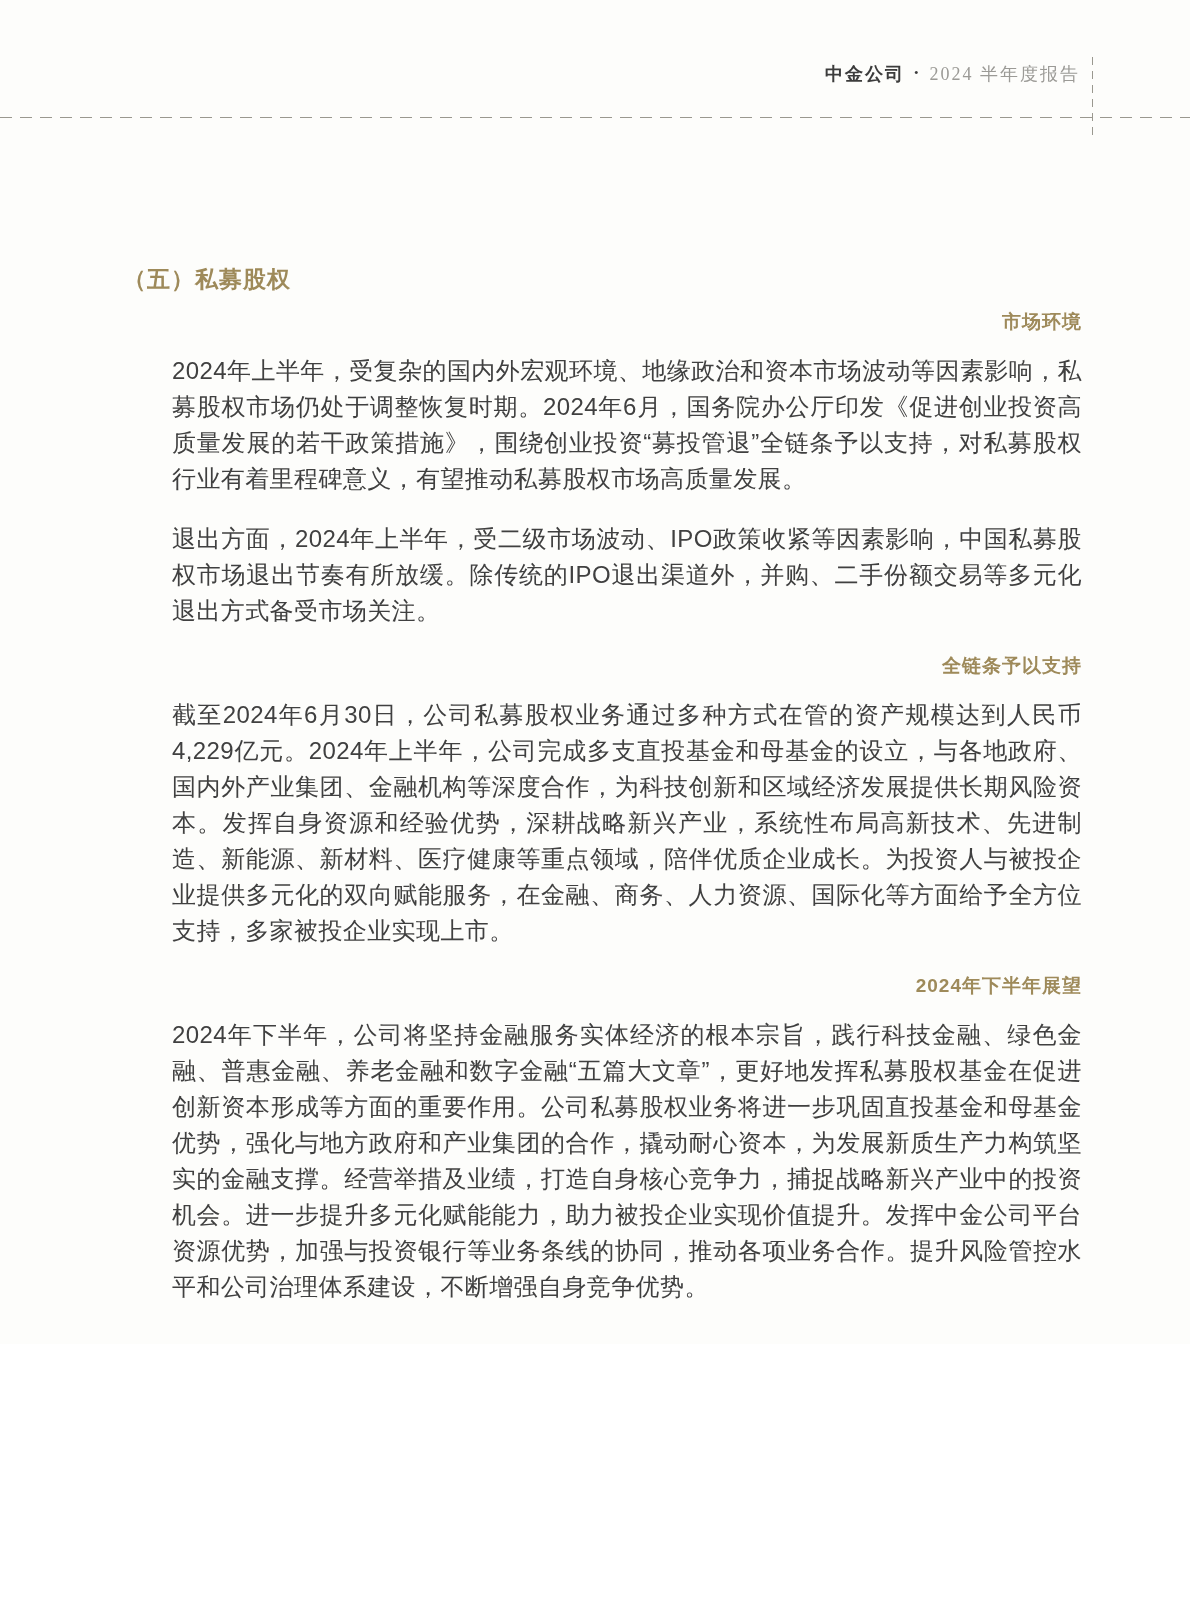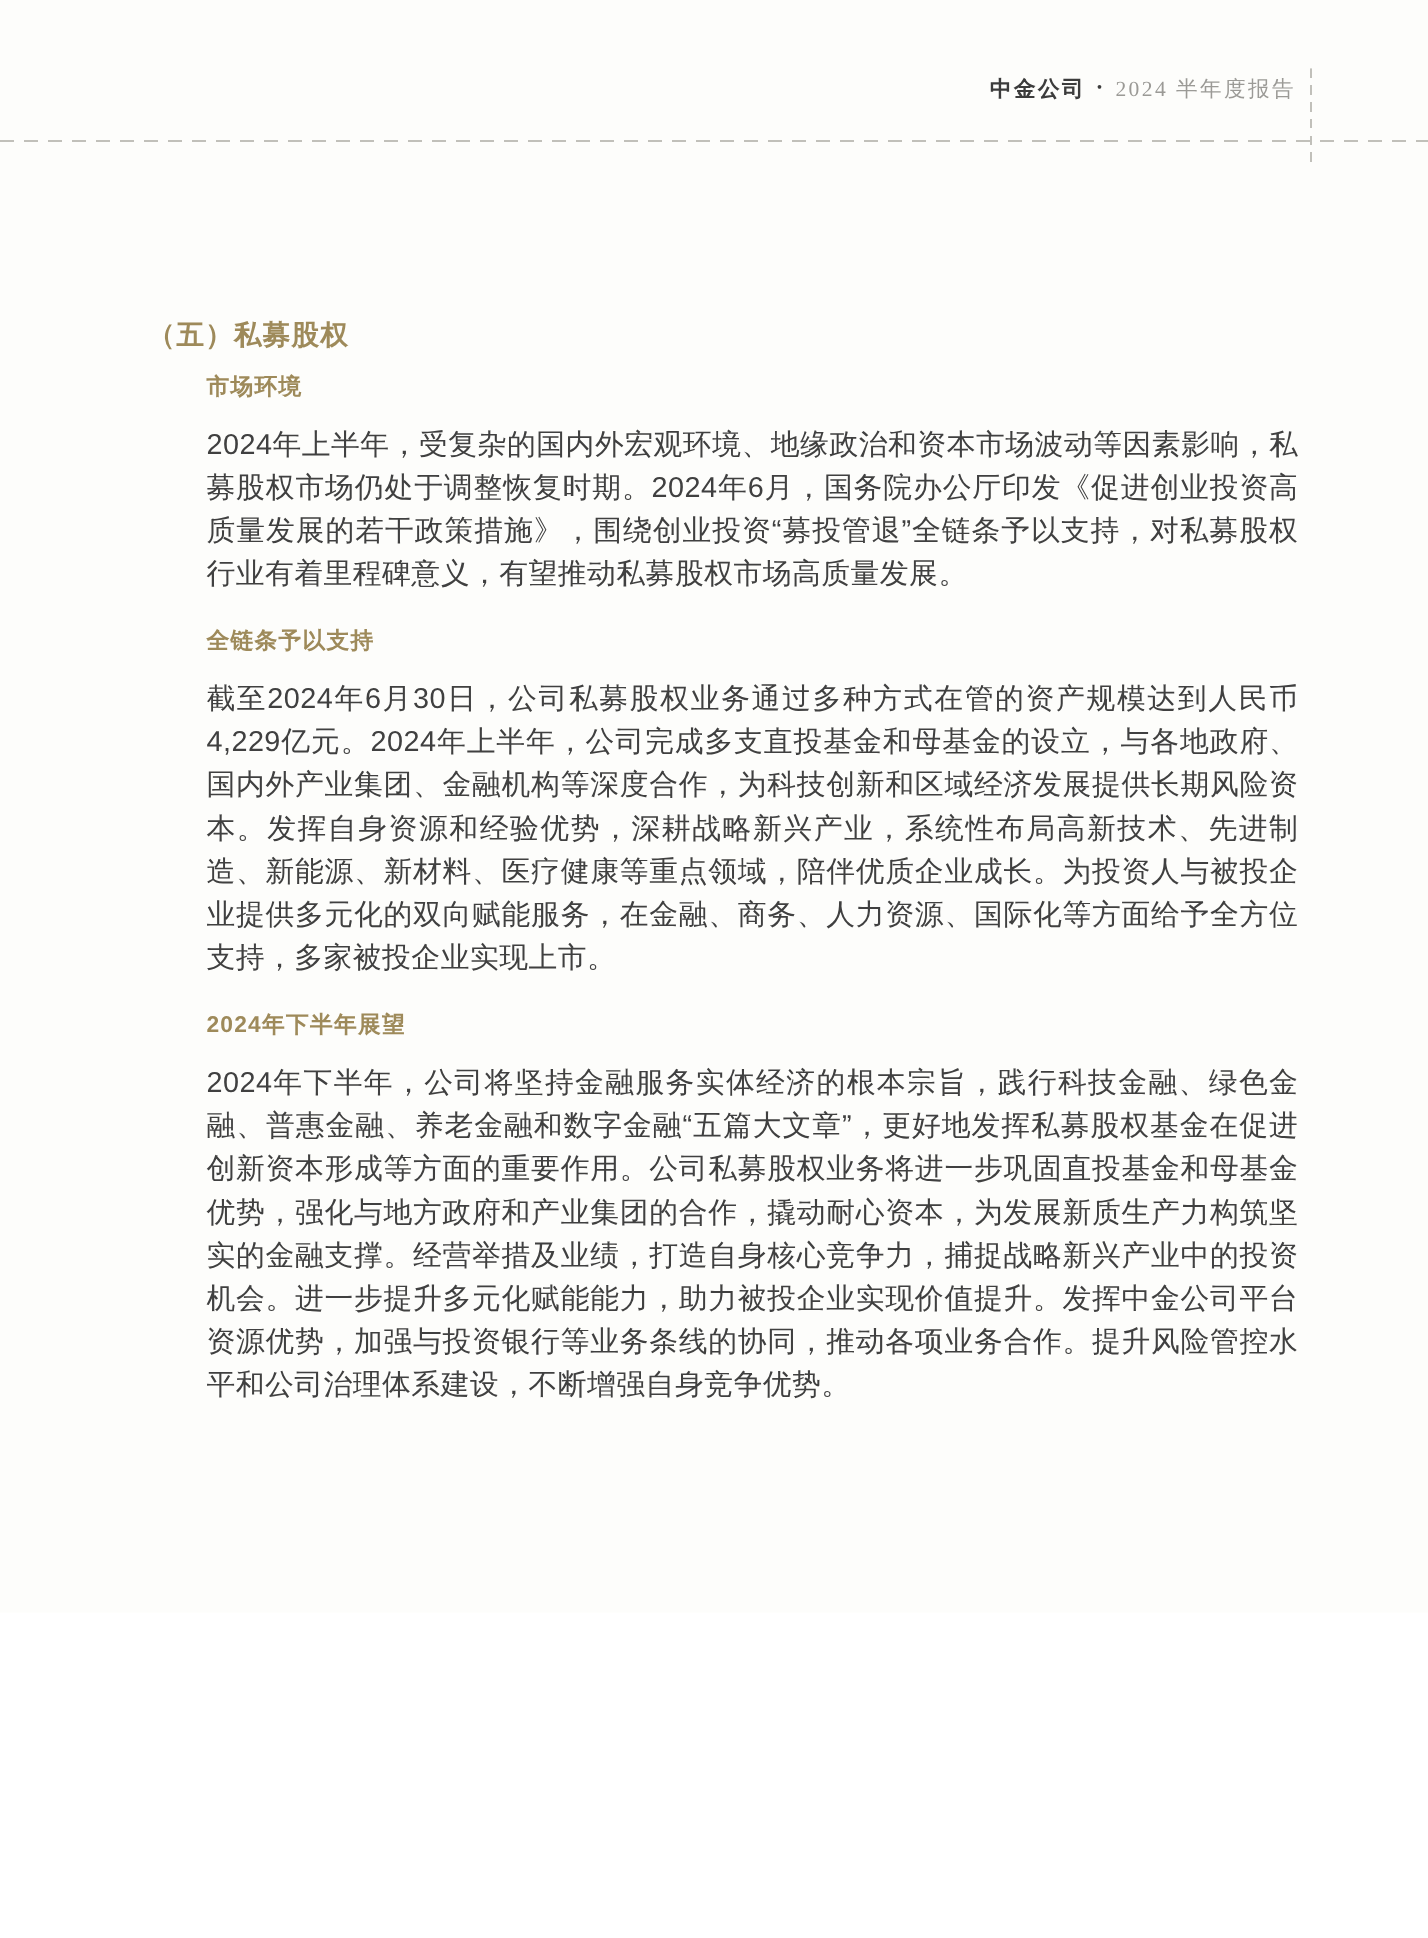--- a/index.html
+++ b/index.html
@@ -54,20 +54,21 @@
     letter-spacing: 1px;
     margin: 0 0 12px 0;
   }
   .subsection { margin-left: 49px; }
   .subsection h2 {
     font-size: 19px;
     font-weight: bold;
     color: #9e8a5a;
     letter-spacing: 1px;
     margin: 14px 0 18px 0;
+    text-align: right;
   }
   .subsection p {
     font-size: 24px;
     line-height: 36px;
     color: #404040;
     letter-spacing: 0.4px;
     text-align: justify;
     margin: 0 0 24px 0;
   }
 
@@ -94,20 +95,21 @@
     <span class="hdr-company">中金公司</span><span class="hdr-dot">•</span><span class="hdr-title">2024 半年度报告</span>
   </div>
 
   <div class="content">
 
     <h1 class="sec-title">（五）私募股权</h1>
 
     <div class="subsection">
       <h2>市场环境</h2>
       <p>2024年上半年，受复杂的国内外宏观环境、地缘政治和资本市场波动等因素影响，私募股权市场仍处于调整恢复时期。2024年6月，国务院办公厅印发《促进创业投资高质量发展的若干政策措施》，围绕创业投资“募投管退”全链条予以支持，对私募股权行业有着里程碑意义，有望推动私募股权市场高质量发展。</p>
+      <p>退出方面，2024年上半年，受二级市场波动、IPO政策收紧等因素影响，中国私募股权市场退出节奏有所放缓。除传统的IPO退出渠道外，并购、二手份额交易等多元化退出方式备受市场关注。</p>
     </div>
 
     <div class="subsection">
       <h2>全链条予以支持</h2>
       <p>截至2024年6月30日，公司私募股权业务通过多种方式在管的资产规模达到人民币4,229亿元。2024年上半年，公司完成多支直投基金和母基金的设立，与各地政府、国内外产业集团、金融机构等深度合作，为科技创新和区域经济发展提供长期风险资本。发挥自身资源和经验优势，深耕战略新兴产业，系统性布局高新技术、先进制造、新能源、新材料、医疗健康等重点领域，陪伴优质企业成长。为投资人与被投企业提供多元化的双向赋能服务，在金融、商务、人力资源、国际化等方面给予全方位支持，多家被投企业实现上市。</p>
     </div>
 
     <div class="subsection">
       <h2>2024年下半年展望</h2>
       <p>2024年下半年，公司将坚持金融服务实体经济的根本宗旨，践行科技金融、绿色金融、普惠金融、养老金融和数字金融“五篇大文章”，更好地发挥私募股权基金在促进创新资本形成等方面的重要作用。公司私募股权业务将进一步巩固直投基金和母基金优势，强化与地方政府和产业集团的合作，撬动耐心资本，为发展新质生产力构筑坚实的金融支撑。经营举措及业绩，打造自身核心竞争力，捕捉战略新兴产业中的投资机会。进一步提升多元化赋能能力，助力被投企业实现价值提升。发挥中金公司平台资源优势，加强与投资银行等业务条线的协同，推动各项业务合作。提升风险管控水平和公司治理体系建设，不断增强自身竞争优势。</p>

